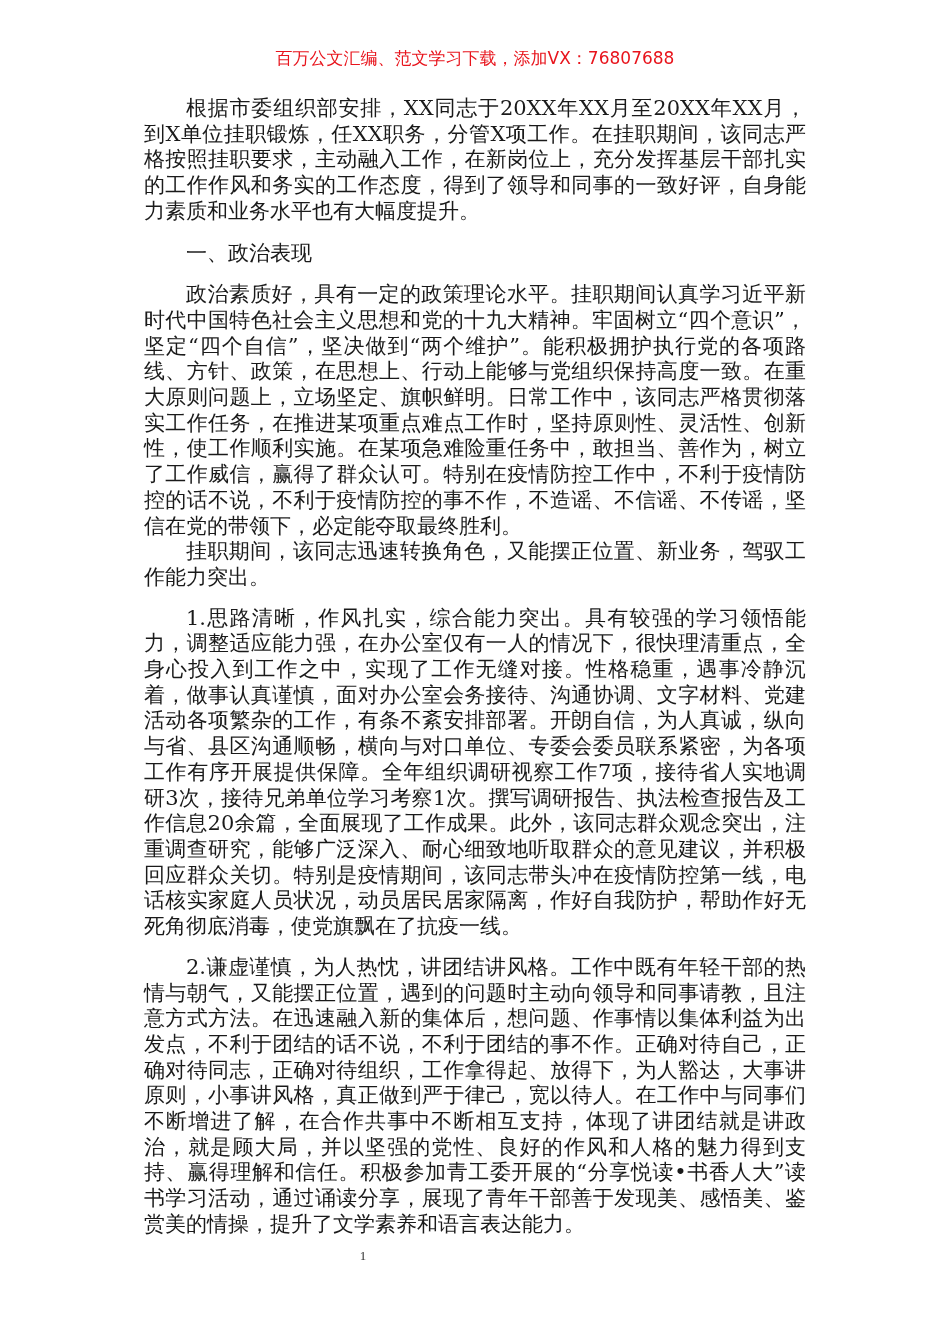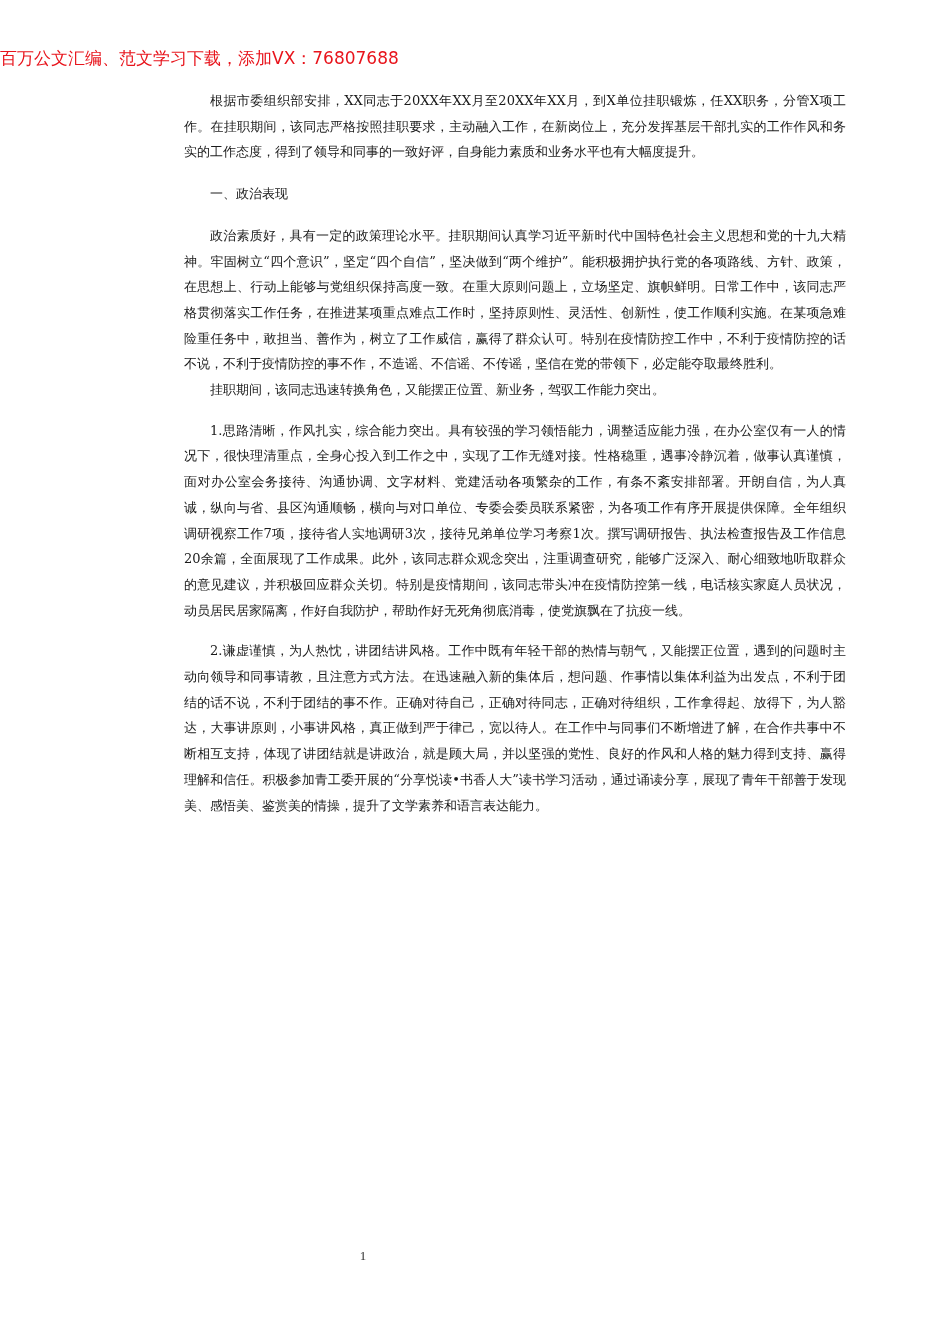--- a/index.html
+++ b/index.html
@@ -1,26 +1,25 @@
 <!DOCTYPE html>
 <html><head>
 <meta charset="utf-8">
 <style>
   html, body { margin: 0; padding: 0; background: #ffffff; }
   body { width: 950px; height: 1344px; position: relative; overflow: hidden; }
   .page { position: absolute; left: 0; top: 0; width: 950px; height: 1344px; background: #fff; }
   .banner {
-    position: absolute; left: 0; top: 46px; width: 950px; 
+    position: absolute; left: 0; top: 46px; width: 950px; text-align: center;
     color: #e8141c; font-family: "DejaVu Sans", sans-serif; font-size: 17px; line-height: 24px;
   }
   .body {
-    position: absolute; left: 144px; top: 88px; width: 662px;
-    font-family: "DejaVu Serif", serif; font-size: 13px; line-height: 25.7px; color: #1a1a1a;
+    position: absolute; left: 144px; top: 96px; width: 662px;
+    font-family: "DejaVu Serif", serif; font-size: 21px; line-height: 25.7px; color: #1a1a1a;
     text-align: justify;
-    margin-left: 40px;
   }
   .body p { margin: 0; text-indent: 2em; }
   .gap1 { margin-top: 15px !important; }
   .heading { font-family: "DejaVu Sans", sans-serif; font-weight: normal; margin-top: 16px !important; margin-bottom: 16px !important; }
   .page-num {
     position: absolute; left: 356px; top: 1248px; width: 14px; text-align: center;
     font-family: "Liberation Serif", serif; font-size: 13px; color: #333;
   }
 </style>
 </head>

